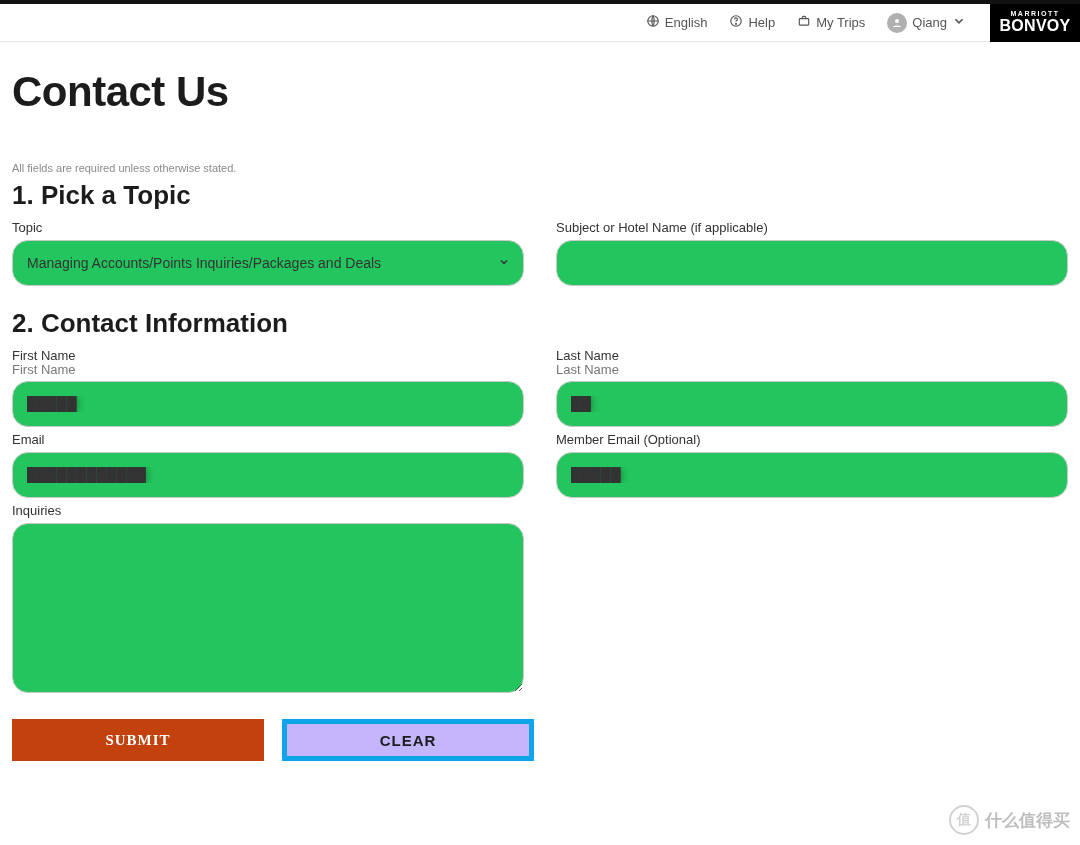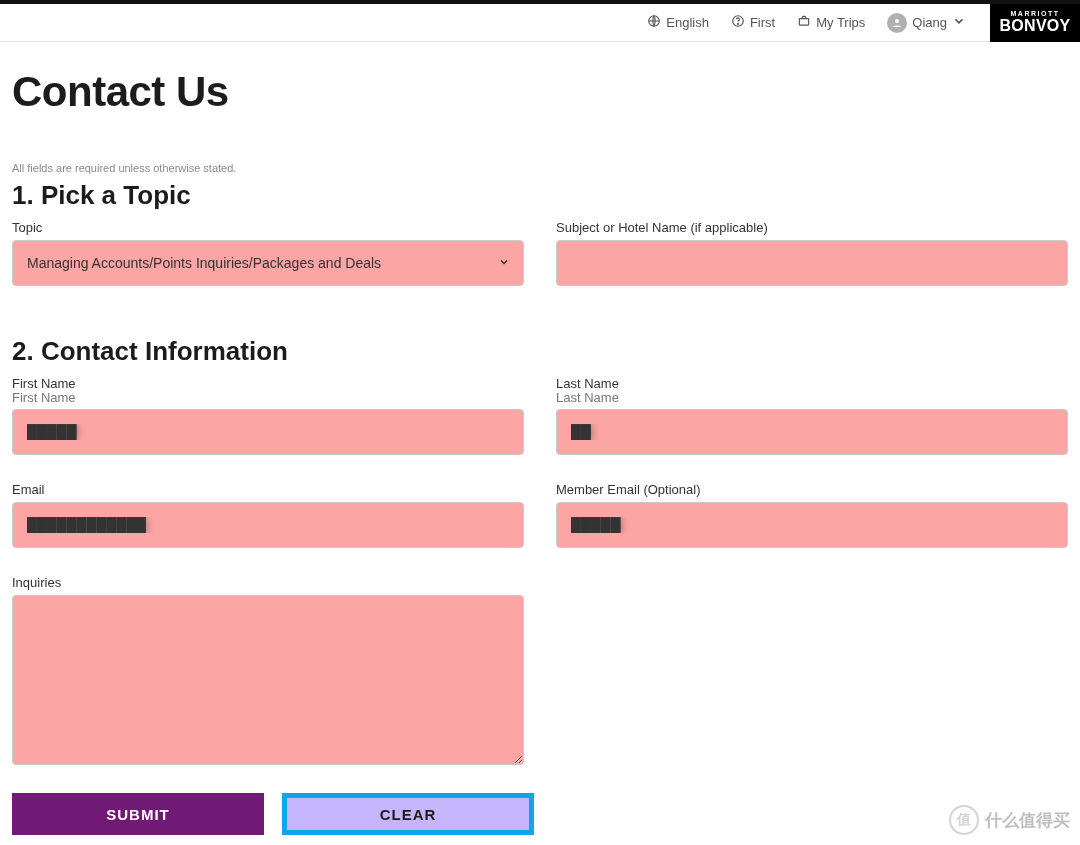--- a/index.html
+++ b/index.html
@@ -10,36 +10,36 @@
   .util-item svg { width: 14px; height: 14px; }
   .avatar { width: 20px; height: 20px; border-radius: 50%; background: #b0b0b0; display: inline-flex; align-items: center; justify-content: center; }
   .avatar svg { width: 12px; height: 12px; fill: #fff; }
   .brand { width: 90px; height: 38px; background: #000; color: #fff; display: flex; flex-direction: column; align-items: center; justify-content: center; font-weight: 700; letter-spacing: 0.5px; }
   .brand .small { font-size: 7px; letter-spacing: 1.5px; }
   .brand .big { font-size: 16px; letter-spacing: 0.3px; }
   .main { padding: 26px 12px 0 12px; }
   h1.page-title { font-size: 42px; font-weight: 800; font-family: "Arial Black", Arial, sans-serif; letter-spacing: -0.5px; color: #1c1c1c; margin-bottom: 46px; }
   .hint { font-size: 11px; color: #8a8a8a; margin-bottom: 6px; }
   h2.section-title { font-size: 26px; font-weight: 800; font-family: "Arial Black", Arial, sans-serif; margin-bottom: 10px; }
-  .row { display: flex; gap: 32px; margin-bottom: 28px; justify-content: flex-end; }
+  .row { display: flex; gap: 32px; margin-bottom: 0; justify-content: flex-end; }
   .col { flex: 1; display: flex; flex-direction: column; }
   label.field-label { font-size: 13px; color: #333; margin-bottom: 0px; line-height: 1; }
   label.dup { font-size: 13px; color: #777; margin-bottom: 4px; }
   .select-wrap { position: relative; }
   select.field, input.field, textarea.field {
-    width: 100%; height: 46px; border: 1px solid #c9c9c9; border-radius: 4px;
-    padding: 0 14px; font-size: 14px; color: #333; background: #fca5a5; appearance: none;
+    width: 100%; height: 46px; border: 1px solid #c9c9c9; border-radius: 16px;
+    padding: 0 14px; font-size: 14px; color: #333; background: #22c55e; appearance: none;
   }
   .select-caret { position: absolute; right: 14px; top: 50%; transform: translateY(-50%); pointer-events: none; }
   textarea.field { height: 170px; padding: 10px 14px; resize: both; }
   .section-gap { height: 22px; }
   .blur { color: transparent; text-shadow: 0 0 8px rgba(0,0,0,0.4); }
   .buttons { display: flex; gap: 18px; margin-top: 26px; }
   .btn { width: 252px; height: 42px; font-size: 15px; font-weight: 700; letter-spacing: 1px; cursor: pointer; }
-  .btn-primary { background: #701a75; color: #fff; border: none; }
+  .btn-primary { background: #c2410c; color: #fff; border: none; font-family: Liberation Serif, serif; }
   .btn-secondary { background: #c4b5fd; color: #1c1c1c; border: 5px solid #0ea5e9; }
   .watermark { position: absolute; right: 10px; bottom: 10px; display: flex; align-items: center; gap: 6px; color: #aeaeae; font-size: 17px; font-weight: 600; opacity: 0.8; }
   .watermark .circle { width: 30px; height: 30px; border: 2px solid #c8c8c8; border-radius: 50%; display: flex; align-items: center; justify-content: center; font-size: 14px; font-weight: 800; color: #c8c8c8; }
 </style>
 </head>
 <body>
 
 <div class="topbar">
   <div class="util">
     <span class="util-item">
@@ -52,21 +52,21 @@
       <span>English</span>
     </span>
     <span class="util-item">
       <span>
         <svg viewBox="0 0 24 24" fill="none" stroke="#555" stroke-width="2">
             <circle cx="12" cy="12" r="9"></circle>
             <path d="M9.5 9a2.5 2.5 0 1 1 3.5 2.3c-.8.4-1 1-1 1.7"></path>
             <circle cx="12" cy="17" r="0.8" fill="#555"></circle>
           </svg>
       </span>
-      <span>First</span>
+      <span>Help</span>
     </span>
     <span class="util-item">
       <span>
         <svg viewBox="0 0 24 24" fill="none" stroke="#555" stroke-width="2">
             <rect x="4" y="8" width="16" height="11" rx="1"></rect>
             <path d="M9 8V6a2 2 0 0 1 2-2h2a2 2 0 0 1 2 2v2"></path>
           </svg>
       </span>
       <span>My Trips</span>
     </span>

